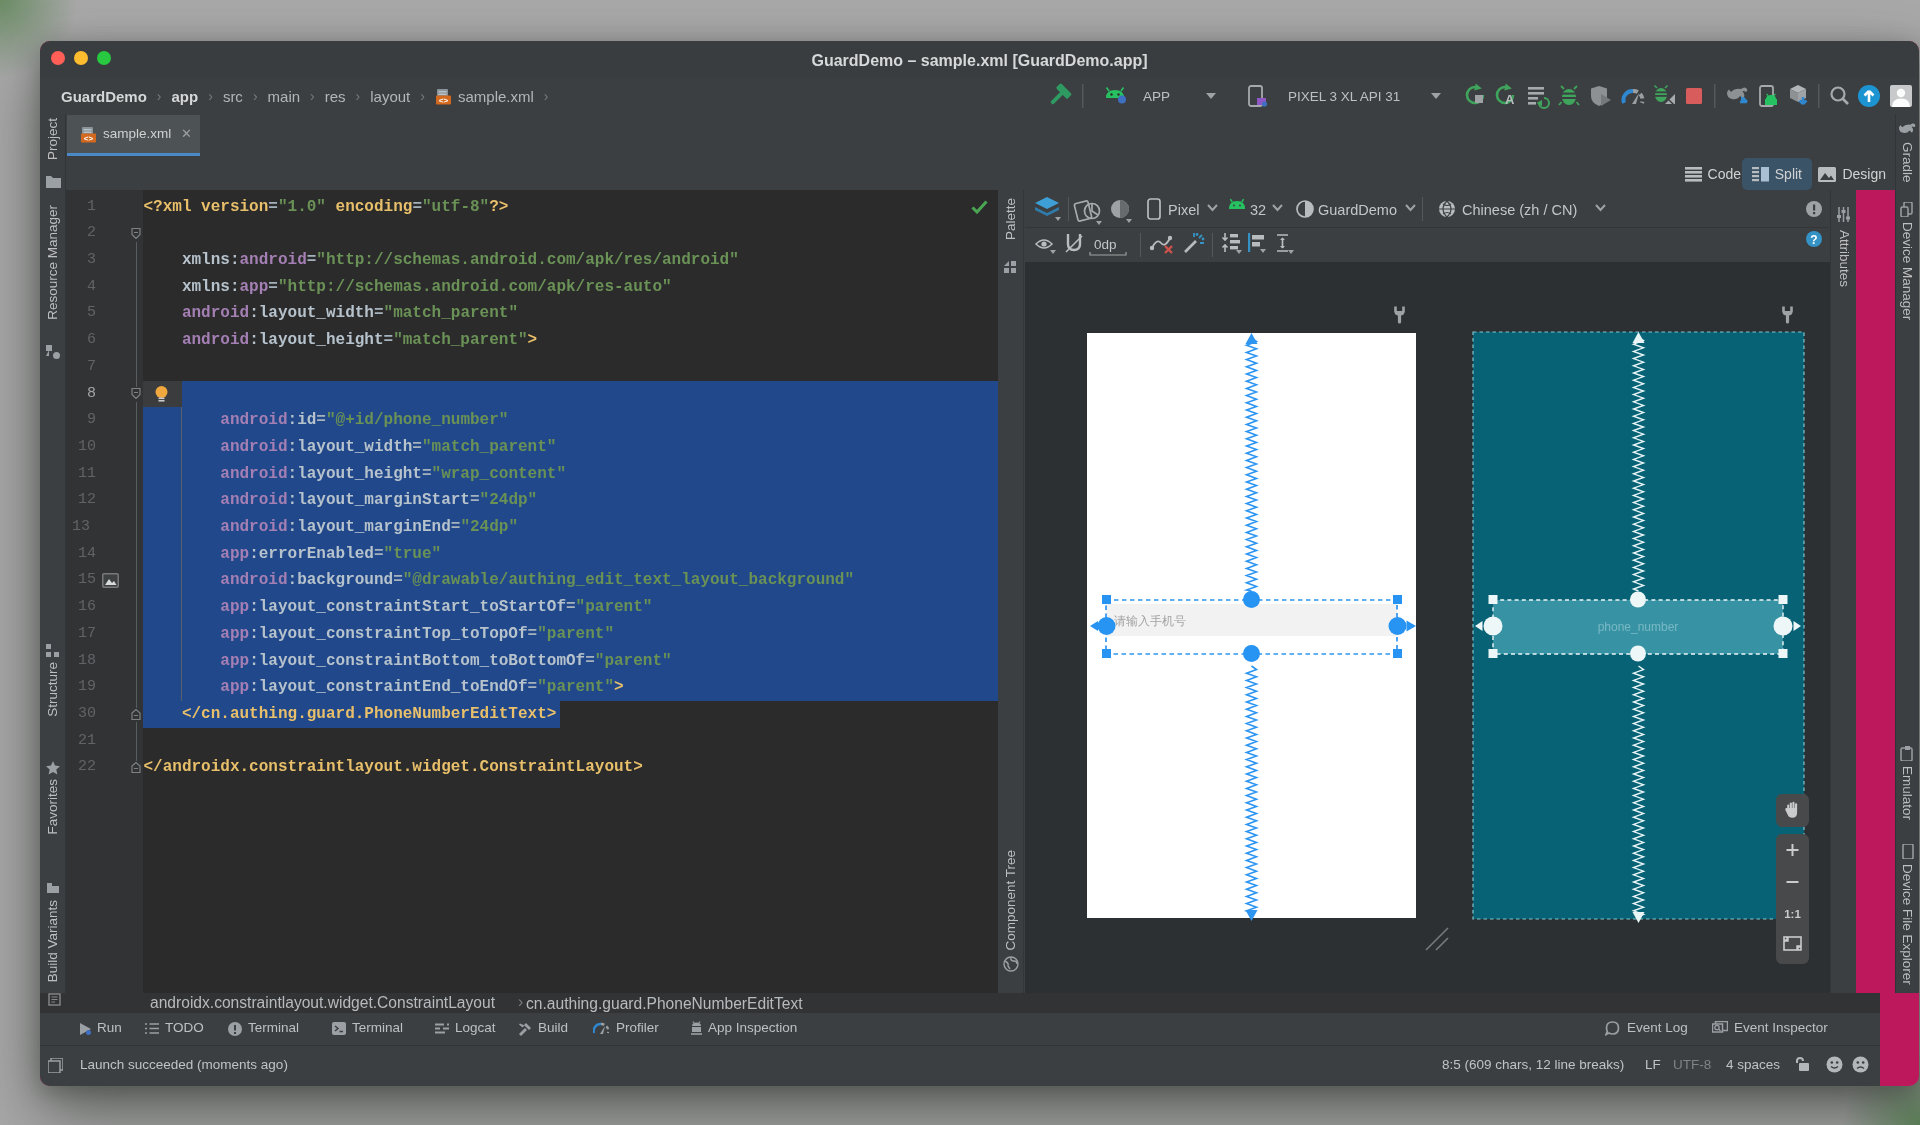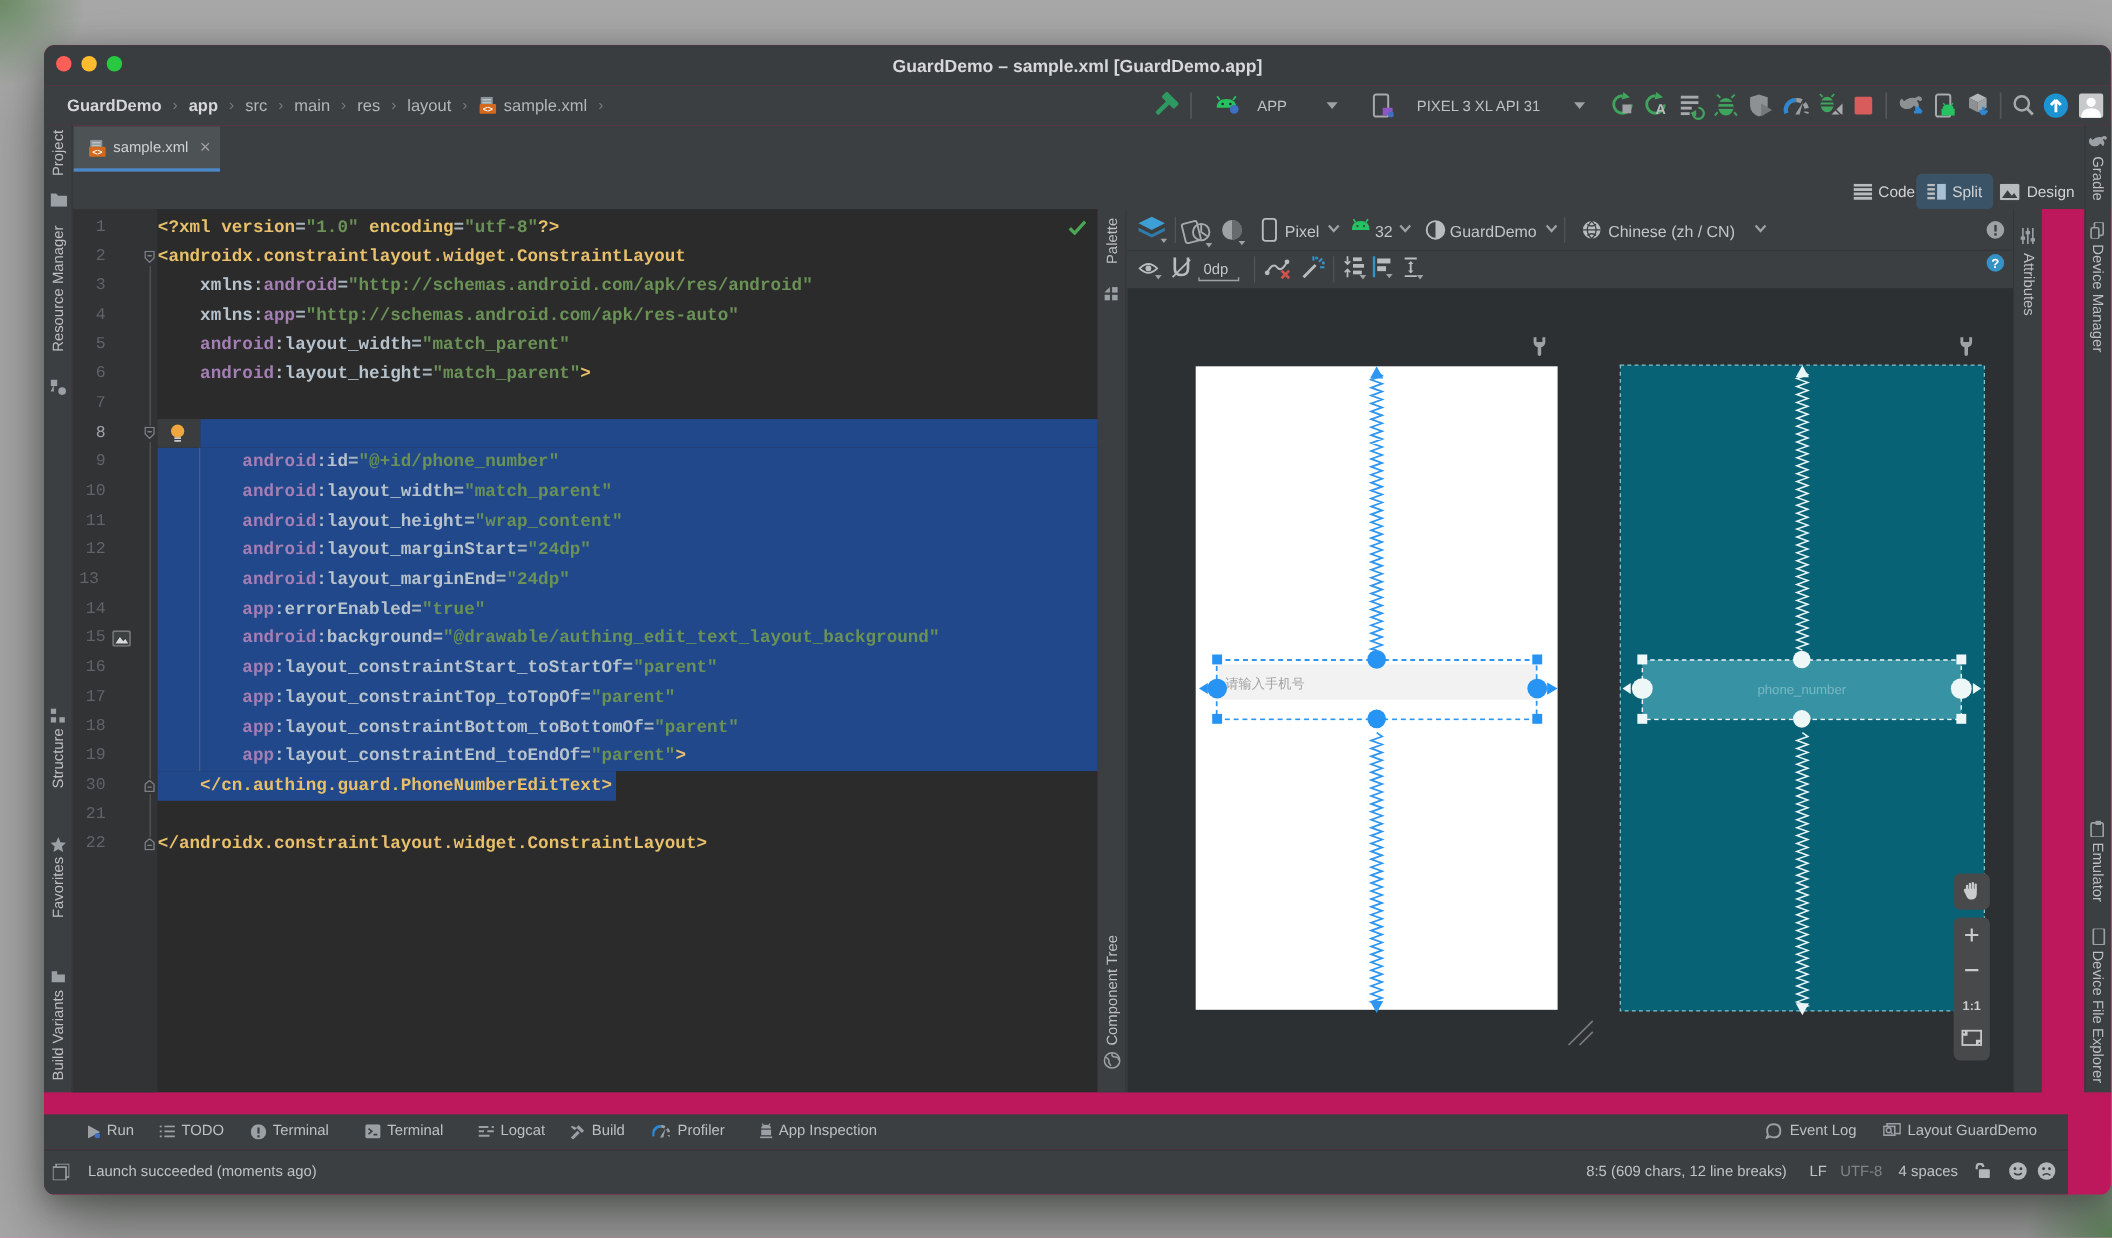--- a/index.html
+++ b/index.html
@@ -340,21 +340,20 @@
       </svg>
     <svg class="abs" width="17" height="15" viewBox="0 0 17 15" style="left:36px; top:383.4px;">
         <rect width="17" height="15" rx="2" fill="#77797b"></rect>
         <rect x="1.5" y="1.5" width="14" height="12" rx="1" fill="#3e4142"></rect>
         <path d="M3 12 L7 6 L10 10 L12 8 L14.5 12 Z" fill="#d7d9da"></path>
       </svg>
     <svg class="abs" width="17" height="14" viewBox="0 0 17 14" style="left:905px; top:10px;">
         <path d="M1.5 7.5 L6 12 L15.5 1.5" fill="none" stroke="#4aa653" stroke-width="3"></path>
       </svg>
     <div class="cl" style="left:77.5px; top:3.6px;"><span class="t">&lt;?xml version</span><span class="eq">=</span><span class="s">"1.0"</span><span class="t"> encoding</span><span class="eq">=</span><span class="s">"utf-8"</span><span class="t">?&gt;</span></div>
-    <div class="cl" style="left:77.5px; top:30.3px;"><span class="t">&lt;androidx.constraintlayout.widget.ConstraintLayout</span></div>
     <div class="cl" style="left:77.5px; top:57.0px;">    <span class="a">xmlns:</span><span class="n">android</span><span class="eq">=</span><span class="s">"http://schemas.android.com/apk/res/android"</span></div>
     <div class="cl" style="left:77.5px; top:83.7px;">    <span class="a">xmlns:</span><span class="n">app</span><span class="eq">=</span><span class="s">"http://schemas.android.com/apk/res-auto"</span></div>
     <div class="cl" style="left:77.5px; top:110.4px;">    <span class="n">android</span><span class="a">:layout_width</span><span class="eq">=</span><span class="s">"match_parent"</span></div>
     <div class="cl" style="left:77.5px; top:137.1px;">    <span class="n">android</span><span class="a">:layout_height</span><span class="eq">=</span><span class="s">"match_parent"</span><span class="t">&gt;</span></div>
     <div class="cl" style="left:77.5px; top:217.2px;">        <span class="n">android</span><span class="a">:id</span><span class="eq">=</span><span class="s">"@+id/phone_number"</span></div>
     <div class="cl" style="left:77.5px; top:243.9px;">        <span class="n">android</span><span class="a">:layout_width</span><span class="eq">=</span><span class="s">"match_parent"</span></div>
     <div class="cl" style="left:77.5px; top:270.6px;">        <span class="n">android</span><span class="a">:layout_height</span><span class="eq">=</span><span class="s">"wrap_content"</span></div>
     <div class="cl" style="left:77.5px; top:297.3px;">        <span class="n">android</span><span class="a">:layout_marginStart</span><span class="eq">=</span><span class="s">"24dp"</span></div>
     <div class="cl" style="left:77.5px; top:324.0px;">        <span class="n">android</span><span class="a">:layout_marginEnd</span><span class="eq">=</span><span class="s">"24dp"</span></div>
     <div class="cl" style="left:77.5px; top:350.7px;">        <span class="n">app</span><span class="a">:errorEnabled</span><span class="eq">=</span><span class="s">"true"</span></div>
@@ -585,20 +584,29 @@
             <rect x="8" y="103" width="17" height="13"></rect>
             <path d="M11.5 103 L11.5 106.5 L8 106.5 M21.5 116 L21.5 112.5 L25 112.5" stroke-width="2.4"></path>
           </g>
       </svg>
       <svg class="abs" width="26" height="26" style="left:399px; top:664px;">
           <path d="M2 24 L24 2 M12 24 L24 12" stroke="#77797b" stroke-width="1.6"></path>
         </svg>
     </div>
   </div>
 
+  <div class="abs" style="left:0; top:952px; width:1840px; height:20px; background:#313335; font-size:15.6px; color:#b8bbbd;">
+    <svg class="abs" width="13" height="13" viewBox="0 0 13 13" style="left:8px; top:0px;">
+        <rect x="1" y="1" width="11" height="11" fill="none" stroke="#87898b" stroke-width="1.4"></rect>
+        <path d="M3.5 4 L9.5 4 M3.5 6.5 L9.5 6.5 M3.5 9 L7 9" stroke="#87898b" stroke-width="1.2"></path>
+      </svg>
+    <span class="abs" style="left:110px; top:1px;">androidx.constraintlayout.widget.ConstraintLayout</span>
+    <span class="abs" style="left:478px; top:0px; color:#7a7e80;">›</span>
+    <span class="abs" style="left:486px; top:1.5px;">cn.authing.guard.PhoneNumberEditText</span>
+  </div>
 
   <div class="abs" id="twbar" style="left:0; top:972px; width:1840px; height:32px; background:#3c3f41; font-size:13.5px; color:#bdc0c2;">
     <svg class="abs" width="11" height="12" viewBox="0 0 11 12" style="left:40px; top:10px;">
         <path d="M0 0 L11 6 L0 12 Z" fill="#9aa0a3"></path>
         <circle cx="8.5" cy="9.5" r="2.5" fill="#3f6fc1"></circle>
       </svg>
     <span class="abs" style="left:57px; top:7px;">Run</span>
     <svg class="abs" width="14" height="12" viewBox="0 0 14 12" style="left:105px; top:10px;">
         <path d="M0 1 L2 1 M0 5.5 L2 5.5 M0 10 L2 10 M4.5 1 L14 1 M4.5 5.5 L14 5.5 M4.5 10 L14 10" stroke="#9aa0a3" stroke-width="1.6"></path>
       </svg>
@@ -641,21 +649,21 @@
     <svg class="abs" width="15" height="15" viewBox="0 0 15 15" style="left:1565px; top:8px;">
         <path d="M7.5 1 Q13.5 1 13.5 7 Q13.5 13 7.5 13 Q5.5 13 4 12 L1 13.5 L2.3 10.5 Q1.5 9 1.5 7 Q1.5 1 7.5 1 Z" fill="none" stroke="#9aa0a3" stroke-width="1.7"></path>
       </svg>
     <span class="abs" style="left:1587px; top:7px;">Event Log</span>
     <svg class="abs" width="16" height="14" viewBox="0 0 16 14" style="left:1672px; top:8px;">
         <rect x="3.5" y="0.5" width="12" height="9" fill="none" stroke="#9aa0a3" stroke-width="1.5"></rect>
         <rect x="0.5" y="3" width="10" height="8" fill="#3c3f41" stroke="#9aa0a3" stroke-width="1.5"></rect>
         <circle cx="5" cy="6.5" r="2.2" fill="none" stroke="#9aa0a3" stroke-width="1.3"></circle>
         <line x1="6.6" y1="8.1" x2="8.5" y2="10" stroke="#9aa0a3" stroke-width="1.3"></line>
       </svg>
-    <span class="abs" style="left:1694px; top:7px;">Layout GuardDemo</span>
+    <span class="abs" style="left:1694px; top:7px;">Event Inspector</span>
   </div>
 
   <div class="abs" id="statusbar" style="left:0; top:1004px; width:1840px; height:41px; background:#3c3f41; border-top:1px solid #323537; font-size:13.5px; color:#c0c3c5;">
     <svg class="abs" width="15" height="15" viewBox="0 0 15 15" style="left:8px; top:12px;">
         <rect x="3" y="0" width="12" height="12" fill="none" stroke="#9aa0a3" stroke-width="1.5"></rect>
         <rect x="0" y="3" width="12" height="12" fill="#3c3f41" stroke="#9aa0a3" stroke-width="1.5"></rect>
       </svg>
     <span class="abs" style="left:40px; top:11px;">Launch succeeded (moments ago)</span>
     <span class="abs" style="left:1402px; top:11px;">8:5 (609 chars, 12 line breaks)</span>
     <span class="abs" style="left:1605px; top:11px;">LF</span>

